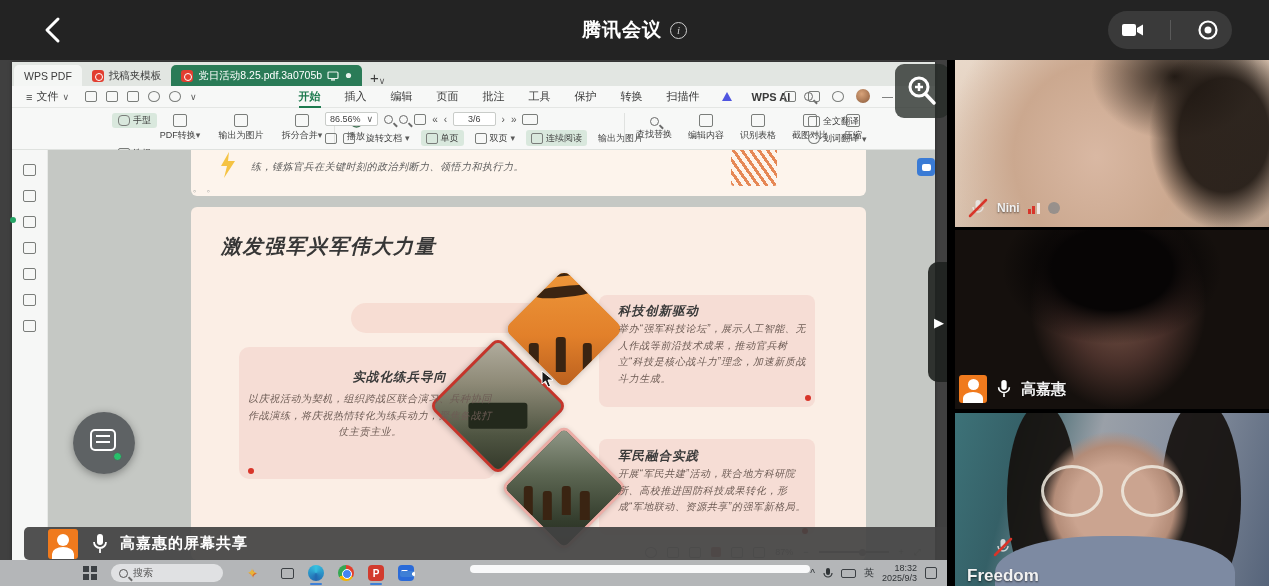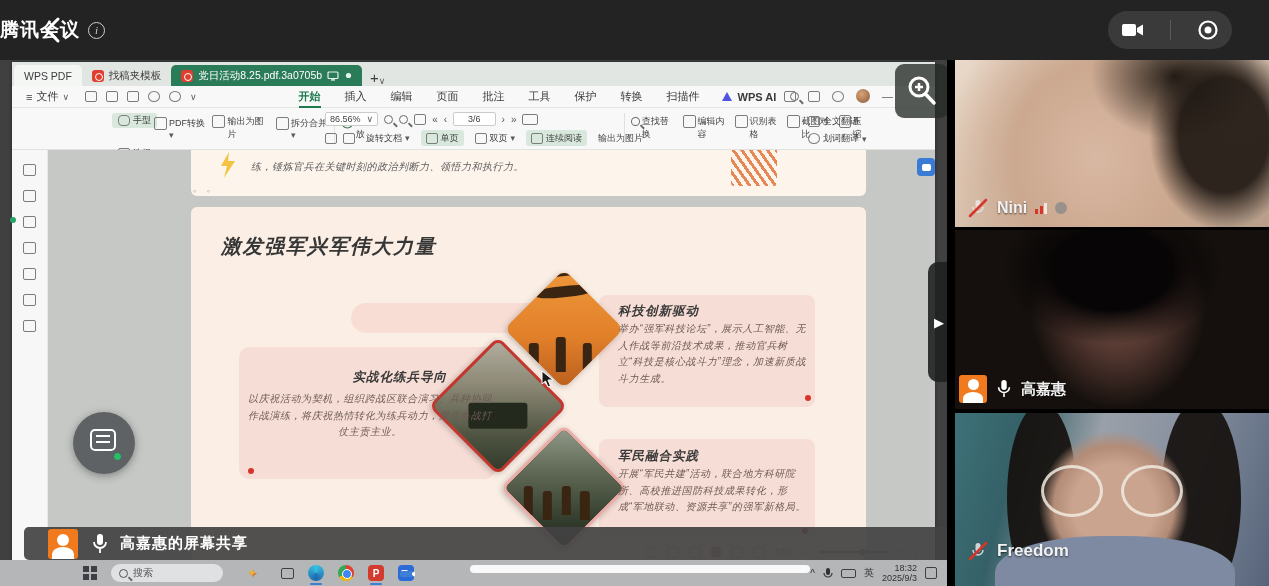--- a/index.html
+++ b/index.html
@@ -4,21 +4,21 @@
 <style>
   * { margin:0; padding:0; box-sizing:border-box; }
   html,body { width:1269px; height:586px; overflow:hidden; background:#000;
     font-family:"Liberation Sans","DejaVu Sans",sans-serif; }
   #app { position:relative; width:1269px; height:586px; }
   .abs { position:absolute; }
 
   
   .topbar { left:0; top:0; width:1269px; height:60px; background:#232323; }
   .back-btn { left:38px; top:14px; width:32px; height:32px; color:#fff; cursor:pointer; }
-  .title-wrap { left:0; top:0; width:1269px; height:60px; display:flex; align-items:center; gap:8px; pointer-events:none; }
+  .title-wrap { left:0; top:0; width:1269px; height:60px; display:flex; align-items:center; justify-content:center; gap:8px; pointer-events:none; }
   .meet-title { color:#fff; font-size:19px; font-weight:bold; letter-spacing:1px; }
   .info-ic { width:17px; height:17px; border:1.5px solid #cfcfcf; border-radius:50%; color:#cfcfcf; font-size:11px; display:flex; align-items:center; justify-content:center; font-style:italic; font-family:"Liberation Serif",serif; }
   .top-pill { left:1108px; top:11px; width:124px; height:38px; background:#3a3a3a; border-radius:19px; display:flex; align-items:center; justify-content:space-around; }
   .pill-div { width:1px; height:20px; background:#5a5a5a; }
 
   
   .share-area { left:0; top:60px; width:947px; height:552px; background:#404040; overflow:hidden; }
 
   
   .wps { left:12px; top:2px; width:923px; height:498px; background:#fff; box-shadow:0 0 4px rgba(0,0,0,.4); }
@@ -33,33 +33,33 @@
   .chev { color:#5a5a5a; font-size:9px; cursor:pointer; }
 
   .menubar { left:0; top:24px; width:923px; height:22px; background:#f7f8f7; border-bottom:1px solid #e4e6e4; display:flex; align-items:center; font-size:11px; color:#3a3a3a; }
   .file-btn { display:flex; gap:4px; align-items:center; margin-left:14px; cursor:pointer; }
   .qbar { display:flex; gap:9px; margin-left:16px; align-items:center; }
   .mini-ic { width:12px; height:11px; border:1.2px solid #7a7d7a; border-radius:2px; display:inline-block; }
   .mtabs { display:flex; margin-left:90px; gap:0; }
   .mtab { padding:2px 12px 3px; cursor:pointer; position:relative; }
   .mtab.on { color:#1d7a4e; font-weight:bold; }
   .mtab.on:after { content:""; position:absolute; left:12px; right:12px; bottom:-1px; height:2px; background:#1d7a4e; }
-  .ai-tab { display:flex; align-items:center; gap:6px; margin-left:10px; cursor:pointer; font-weight:bold; }
+  .ai-tab { display:flex; align-items:center; gap:20px; margin-left:10px; cursor:pointer; font-weight:bold; }
   .ai-tri { width:0; height:0; border-left:5px solid transparent; border-right:5px solid transparent; border-bottom:9px solid #4f55e0; }
   .search-glass { width:9px; height:9px; border:1.5px solid #6a6a6a; border-radius:50%; position:relative; display:inline-block; }
   .search-glass:after { content:""; position:absolute; left:8px; top:8px; width:5px; height:1.5px; background:#6a6a6a; transform:rotate(45deg); }
   .wctrl { position:absolute; right:42px; top:3px; display:flex; gap:12px; align-items:center; color:#5a5a5a; font-size:11px; }
   .avatar-dot { width:14px; height:14px; border-radius:50%; background:radial-gradient(circle at 40% 35%,#d8a37a,#8a5a3a); }
 
   
   .ribbon { left:0; top:46px; width:923px; height:42px; background:#f7f8f7; border-bottom:1px solid #dfe2df; font-size:9px; color:#3f3f3f; }
   .rrow { position:absolute; display:flex; align-items:center; gap:6px; }
   .pilltool { display:flex; align-items:center; gap:3px; padding:1px 6px; border-radius:3px; cursor:pointer; }
   .pilltool.hl { background:#d9e8dd;justify-content:space-between; }
-  .tstack { display:flex; flex-direction:row; align-items:flex-start; gap:2px; cursor:pointer; width:46px; }
+  .tstack { display:flex; flex-direction:column; align-items:center; gap:2px; cursor:pointer; width:46px; }
   .tstack .mini-ic { width:14px; height:13px; }
   .vdiv { width:1px; height:30px; background:#e0e2e0; }
   .zoombox { border:1px solid #c9ccc9; border-radius:2px; background:#fff; font-size:9px; padding:1px 4px; display:flex; gap:6px; align-items:center; cursor:pointer; }
   .pagebox { border:1px solid #c9ccc9; border-radius:2px; background:#fff; font-size:9px; padding:1px 14px; cursor:text; }
   .tog { padding:1.5px 5px; border-radius:3px; display:flex; gap:3px; align-items:center; cursor:pointer; }
   .tog.hl { background:#d9e8dd; }
   .navg { color:#555; font-size:10px; cursor:pointer; }
 
   
   .wside { left:0; top:88px; width:36px; height:410px; background:#f6f7f6; border-right:1px solid #e8eae8; }
@@ -160,21 +160,21 @@
   .t2-bg { position:absolute; inset:0; background:radial-gradient(110px 130px at 52% 42%, #7c584a 0%, #49302a 45%, #15100d 80%), #090606; }
   .t2-hair { position:absolute; left:50%; top:-36px; transform:translateX(-50%); width:220px; height:150px; border-radius:50%; background:radial-gradient(closest-side,#070505 55%,rgba(7,5,5,0)); }
   .t3-bg { position:absolute; inset:0; background:linear-gradient(105deg,#3d7278 0%,#356067 20%,#9aa0a8 42%,#8891a0 65%,#56647a 100%); }
   .t3-face { position:absolute; left:84px; top:18px; width:150px; height:150px; border-radius:48%; background:radial-gradient(closest-side,#cba490 55%,#b38c78 80%,rgba(179,140,120,0)); }
   .t3-hairL { position:absolute; left:52px; top:-10px; width:70px; height:190px; border-radius:50%; background:#15100d; opacity:.92; }
   .t3-hairR { position:absolute; right:28px; top:-14px; width:80px; height:200px; border-radius:50%; background:#15100d; opacity:.92; }
   .t3-shirt { position:absolute; left:40px; bottom:-30px; width:240px; height:80px; border-radius:45% 45% 0 0; background:#7d8aa2; }
   .t3-gl { position:absolute; width:62px; height:52px; border:3px solid rgba(240,235,225,.85); border-radius:50%; top:52px; }
   .glL { left:86px; } .glR { left:166px; }
   .vlabel { position:absolute; display:flex; align-items:center; gap:8px; color:#f2f2f2; }
-  .vname { font-size:16px; font-weight:bold; text-shadow:0 1px 2px rgba(0,0,0,.6); }
+  .vname { font-size:12px; font-weight:bold; text-shadow:0 1px 2px rgba(0,0,0,.6); }
   .sig-bars { display:flex; align-items:flex-end; gap:1.5px; }
   .sig-bars i { width:3px; background:#d8352a; display:block; }
   .cam-dot { width:12px; height:12px; border-radius:50%; background:#8a8a8a; opacity:.8; }
   .tile-avatar { width:28px; height:28px; background:#f07a1d; border-radius:3px; position:relative; overflow:hidden; }
   .tile-avatar:before { content:""; position:absolute; left:8.5px; top:4px; width:11px; height:11px; border-radius:50%; background:#fff; }
   .tile-avatar:after { content:""; position:absolute; left:4px; top:17px; width:20px; height:12px; border-radius:50% 50% 0 0; background:#fff; }
 </style>
 </head>
 <body>
 
@@ -574,21 +574,21 @@
     </div>
 
     <div class="tile t3">
       <div class="t3-bg"></div>
       <div class="t3-hairL"></div>
       <div class="t3-hairR"></div>
       <div class="t3-face"></div>
       <div class="t3-shirt"></div>
       <span class="t3-gl glL"></span>
       <span class="t3-gl glR"></span>
-      <div class="vlabel" style="left:12px; bottom:24px;">
+      <div class="vlabel" style="left:12px; bottom:0;flex-direction:column;">
         <svg width="22" height="22" viewBox="0 0 22 22">
           <rect x="8.5" y="3" width="5" height="9" rx="2.5" fill="#e9e9e9" opacity=".85"></rect>
           <path d="M6 10 a5 5 0 0 0 10 0" fill="none" stroke="#e9e9e9" stroke-width="1.5" opacity=".85"></path>
           <line x1="3" y1="19" x2="19" y2="3" stroke="#d8352a" stroke-width="2.5" stroke-linecap="round"></line>
         </svg>
         <span class="vname" style="font-size:17px">Freedom</span>
       </div>
     </div>
   </div>
 </div>

